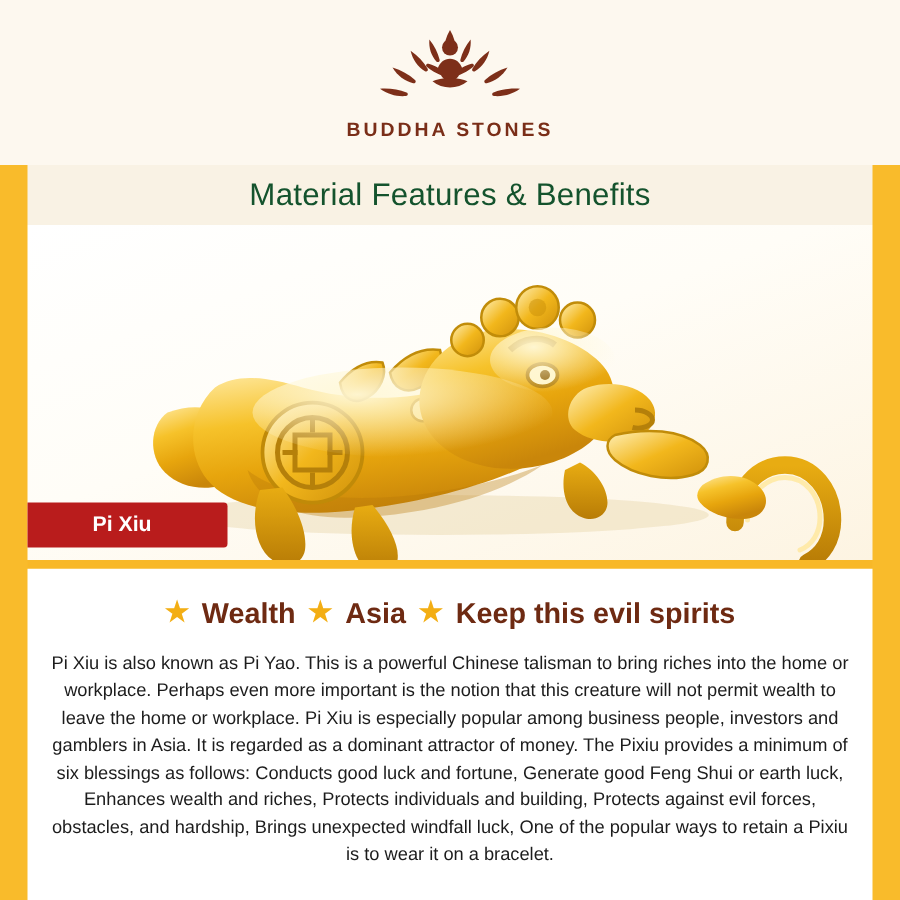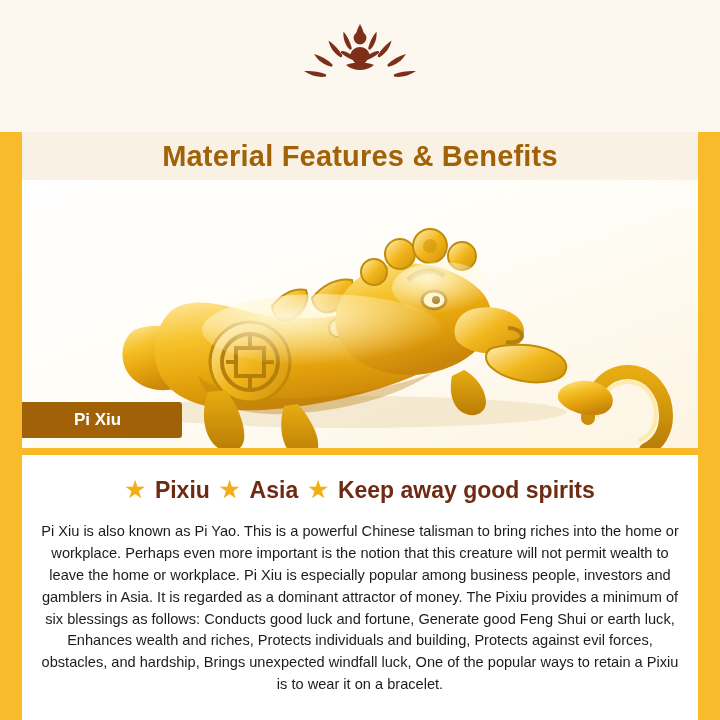--- a/index.html
+++ b/index.html
@@ -46,37 +46,37 @@
     display: flex; align-items: center; justify-content: center;
   }
   .title-band::before, .title-band::after {
     content: ""; position: absolute; top: 0; bottom: 0; width: 22px;
     background: #f9bb2b;
   }
   .title-band::before { left: 0; }
   .title-band::after { right: 0; }
   .title-text {
     position: relative; z-index: 2;
-    font-size: 29px; font-weight: bold; color: #a16207;
+    font-size: 25px; font-weight: normal; color: #14532d;
     letter-spacing: .2px;
   }
 
   
   .hero {
     position: absolute; left: 22px; top: 180px; width: 676px; height: 268px;
     background: linear-gradient(160deg,#ffffff 0%,#fffdf7 45%,#fdf4e2 100%);
     overflow: hidden;
   }
   .hero-svg { position: absolute; left: 0; top: 0; }
 
   
   .caption {
     position: absolute; left: 22px; top: 402px;
     height: 36px; min-width: 160px;
-    background: #a16207;
+    background: #b91c1c;
     display: flex; align-items: center;
     padding: 0 26px 0 52px;
     color: #ffffff; font-size: 17px; font-weight: bold;
     border-top-right-radius: 3px; border-bottom-right-radius: 3px;
   }
 
   
   .panel {
     position: absolute; left: 22px; top: 455px; width: 676px; height: 265px;
     background: #ffffff;
@@ -121,20 +121,21 @@
             <path d="M34 36c4 6.6 9.8 10.8 16.6 12.6 1.7.4 2.6-1.5 1.4-2.6-4.9-4.4-10.9-8-18-10z"></path>
             <path d="M24 53c6.4 4.6 13.6 6.4 20.8 5.8 1.7-.1 2-2.2.4-2.8-6.2-2.4-13.4-3.5-21.2-3z"></path>
 
             <path d="M96.5 13.5c.6 7-1.6 13-5.6 17.6-1.1 1.3-3 .2-2.6-1.4 1.4-5.6 4.2-11.2 8.2-16.2z"></path>
             <path d="M111.5 22.5c-1.6 7.3-5.8 12.9-11.5 16.5-1.4.9-2.9-.6-2.1-2 3.2-5.5 7.8-10.6 13.6-14.5z"></path>
             <path d="M126 36c-4 6.6-9.8 10.8-16.6 12.6-1.7.4-2.6-1.5-1.4-2.6 4.9-4.4 10.9-8 18-10z"></path>
             <path d="M136 53c-6.4 4.6-13.6 6.4-20.8 5.8-1.7-.1-2-2.2-.4-2.8 6.2-2.4 13.4-3.5 21.2-3z"></path>
           </g>
         </svg>
       </span>
+      <span class="brand">BUDDHA STONES</span>
     </div>
   </div>
 
   <div class="title-band">
     <span class="title-text">Material Features &amp; Benefits</span>
   </div>
 
   <div class="hero">
     <svg class="hero-svg" width="676" height="268" viewBox="0 0 676 268" xmlns="http://www.w3.org/2000/svg">
       <defs>
@@ -223,22 +224,22 @@
     </svg>
   </div>
 
   <div class="caption">
     <span>Pi Xiu</span>
   </div>
 
   <div class="panel">
     <div class="benefits">
       <span class="star">★</span>
-      <span>Pixiu</span>
+      <span>Wealth</span>
       <span class="star">★</span>
       <span>Asia</span>
       <span class="star">★</span>
-      <span>Keep away good spirits</span>
+      <span>Keep this evil spirits</span>
     </div>
     <p class="body-text">Pi Xiu is also known as Pi Yao. This is a powerful Chinese talisman to bring riches into the home or workplace. Perhaps even more important is the notion that this creature will not permit wealth to leave the home or workplace. Pi Xiu is especially popular among business people, investors and gamblers in Asia. It is regarded as a dominant attractor of money. The Pixiu provides a minimum of six blessings as follows: Conducts good luck and fortune, Generate good Feng Shui or earth luck, Enhances wealth and riches, Protects individuals and building, Protects against evil forces, obstacles, and hardship, Brings unexpected windfall luck, One of the popular ways to retain a Pixiu is to wear it on a bracelet.</p>
   </div>
 
 </div>
 
 </body></html>

